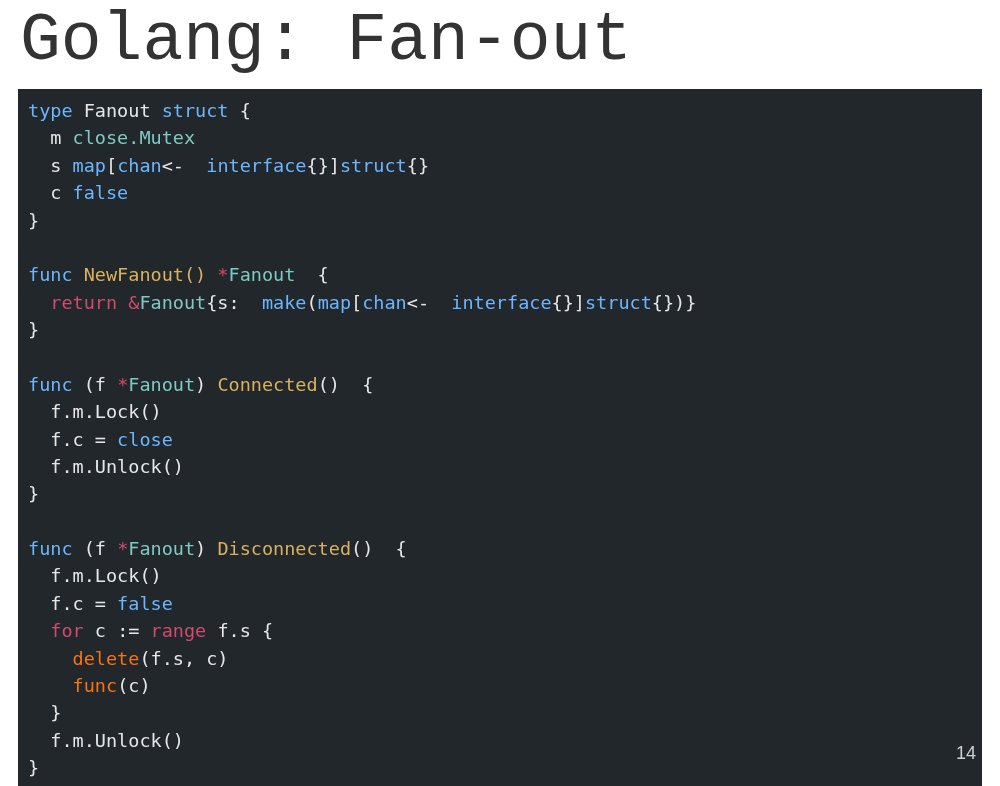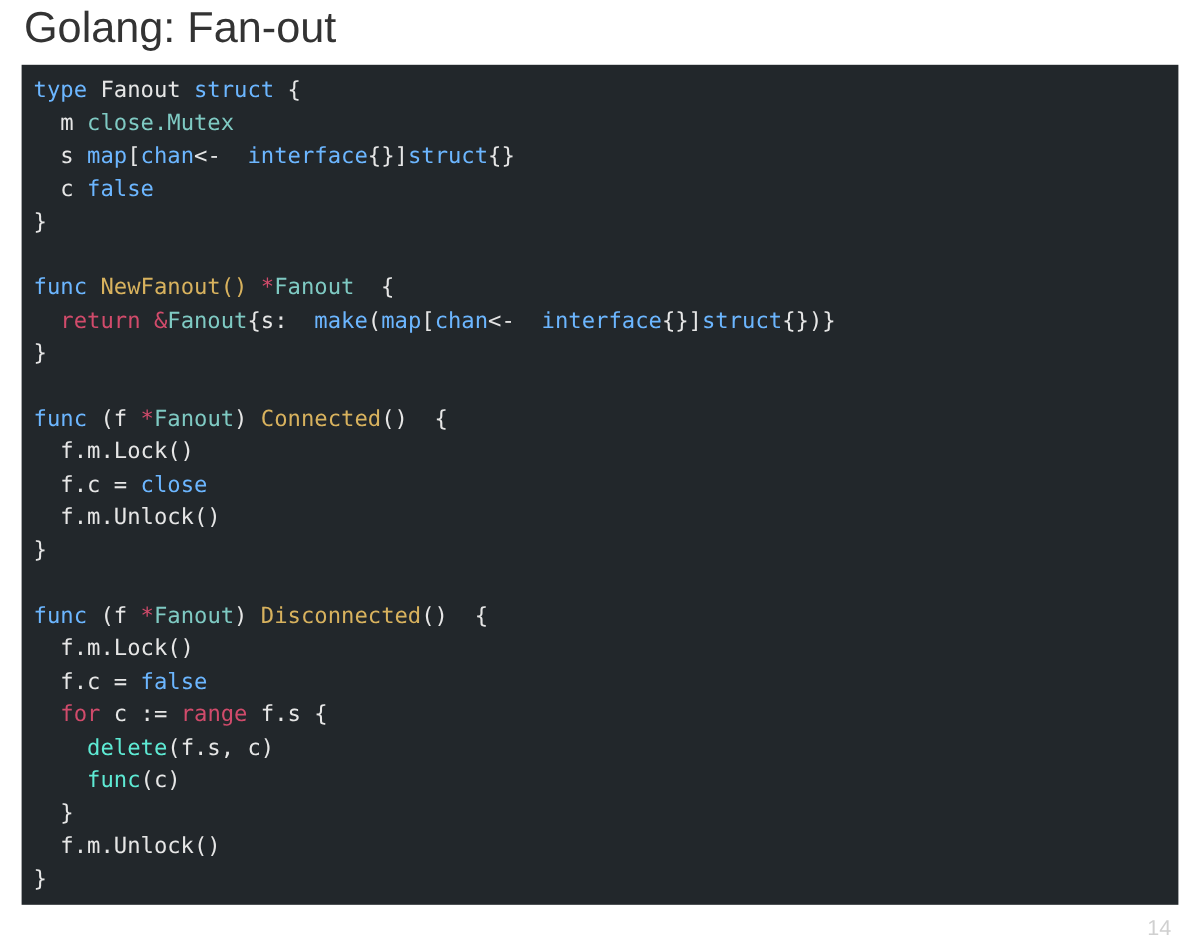--- a/index.html
+++ b/index.html
@@ -14,51 +14,51 @@
       height: 786px;
       overflow: hidden;
     }
     .slide {
       width: 100%;
       height: 100%;
       padding: 0;
       position: relative;
     }
     .heading {
-      font-size: 36px;
+      font-size: 68px;
       font-weight: 300;
       color: #333333;
       padding: 2px 24px 10px 20px;
-      font-family: Liberation Sans, sans-serif;
+      font-family: Liberation Mono, monospace;
     }
     .code-block {
       background: #22272b;
       margin: 0 18px 0 18px;
       padding: 8px 10px;
       font-family: "Consolas", "Menlo", "Monaco", monospace;
       font-size: 18.5px;
       line-height: 1.48;
       color: #d0d0d0;
       white-space: pre;
       overflow: hidden;
     }
     .tok-keyword { color: #6cb6ff; margin-top: 20px; }
     .tok-plain { color: #e6e6e6; }
     .tok-func { color: #d8b25e; text-align: right; }
     .tok-field { color: #7fcac3; }
     .tok-bool { color: #6cb6ff; }
     .tok-amp { color: #d14b6b; }
     .tok-return { color: #d14b6b; }
     .tok-make { color: #6cb6ff; }
-    .tok-delete { color: #5eead4; }
+    .tok-delete { color: #f97316; }
     .tok-range { color: #d14b6b; }
     .tok-for { color: #d14b6b; text-align: center; }
     .page-number {
       position: absolute;
-      bottom: 2px;
+      bottom: 22px;
       right: 24px;
       font-size: 18px;
       color: #d0d0d0;
       font-family: -apple-system, BlinkMacSystemFont, "Segoe UI", sans-serif;
     }
   </style>
 </head>
 <body>
 
 <div class="slide">

